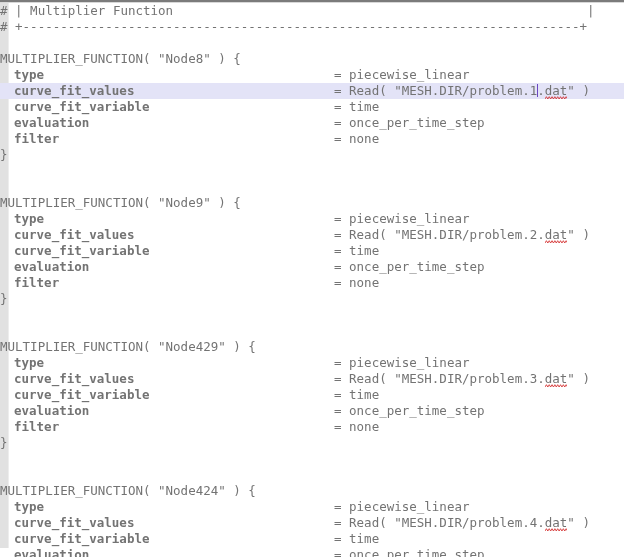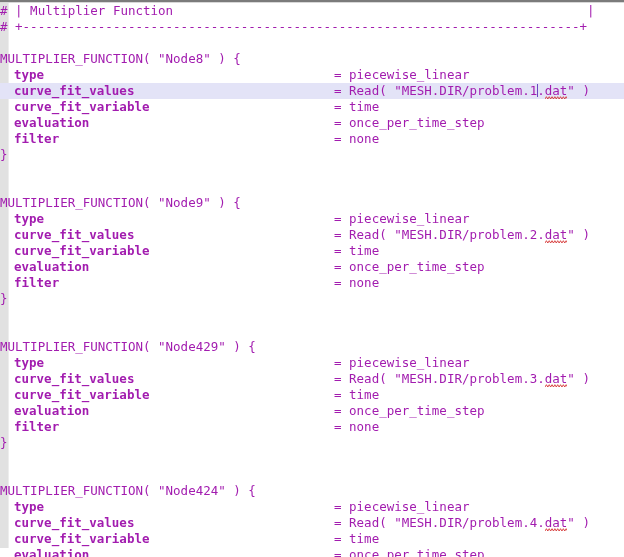--- a/index.html
+++ b/index.html
@@ -46,21 +46,21 @@
     position: absolute;
     left: 0; top: 3px;
     width: 624px;
     height: 554px;
   }
   .line {
     position: relative;
     height: 16px;
     line-height: 16px;
     font-size: 12.5px;
-    color: #a21caf;
+    color: #737373;
     white-space: pre;
     letter-spacing: 0px;
   }
   .line .ind {
     display: inline-block;
     width: 14px;
   }
   
   .key {
     display: inline-block;

